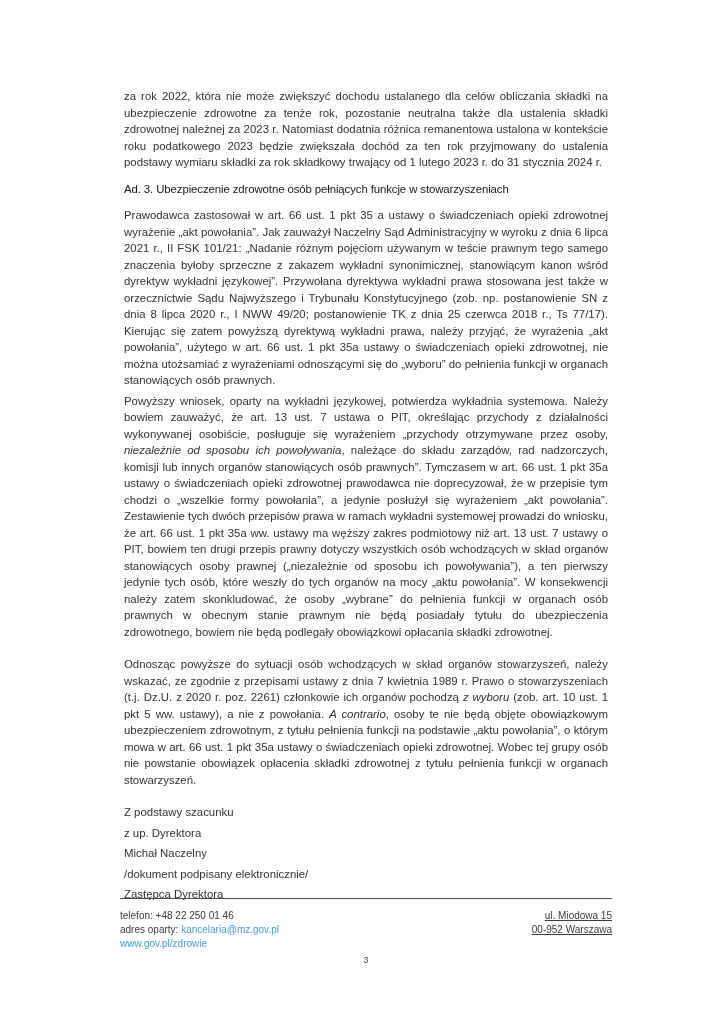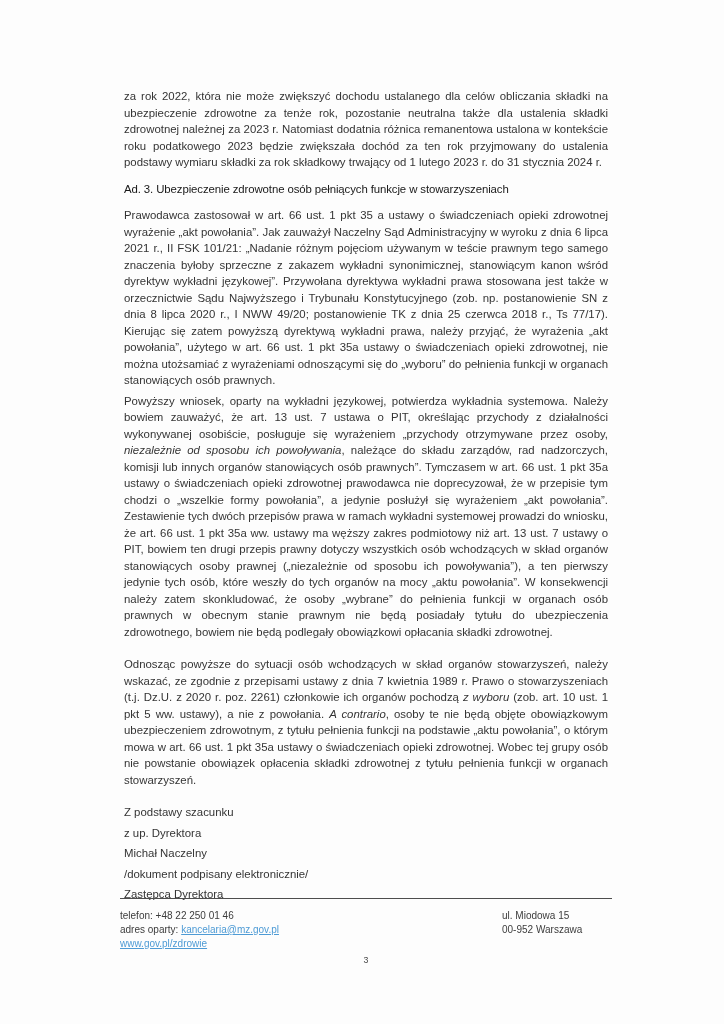--- a/index.html
+++ b/index.html
@@ -44,24 +44,23 @@
     position:absolute;
     left:120px; top:909px; width:492px;
     display:flex;
     justify-content:space-between;
     font-size:10px;
     line-height:13.8px;
     color:#3c3c3c;
   }
   .footer a {
     color:#4e9bd5;
-    text-decoration:underline;
     cursor:pointer;
   }
-  .footer-right { text-align:left; width:110px; }
+  .footer-right { text-align:right; width:110px;text-decoration:underline; }
   .page-number {
     position:absolute;
     left:120px; top:955px; width:492px;
     text-align:center;
     font-size:8.8px;
     color:#4a4a4a;
   }
 </style>
 </head>
 <body>

